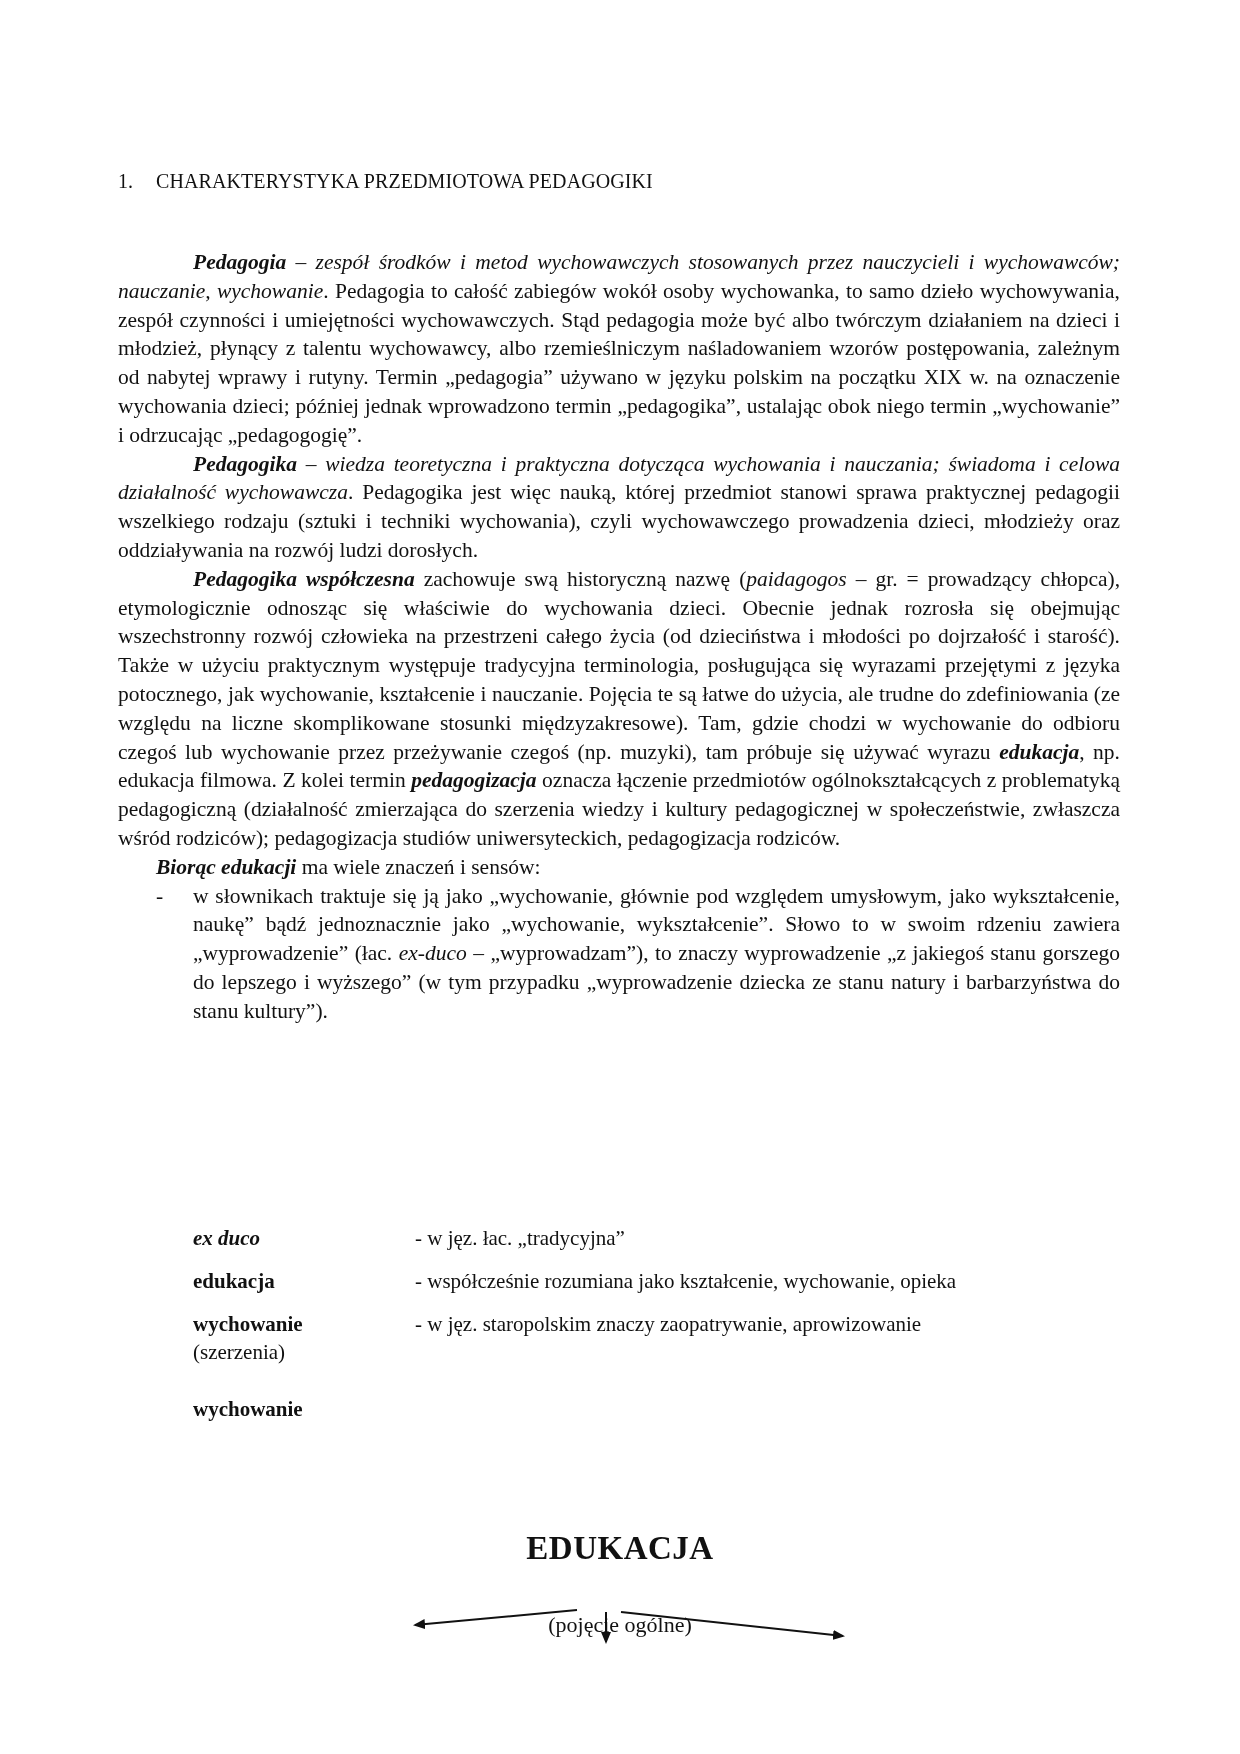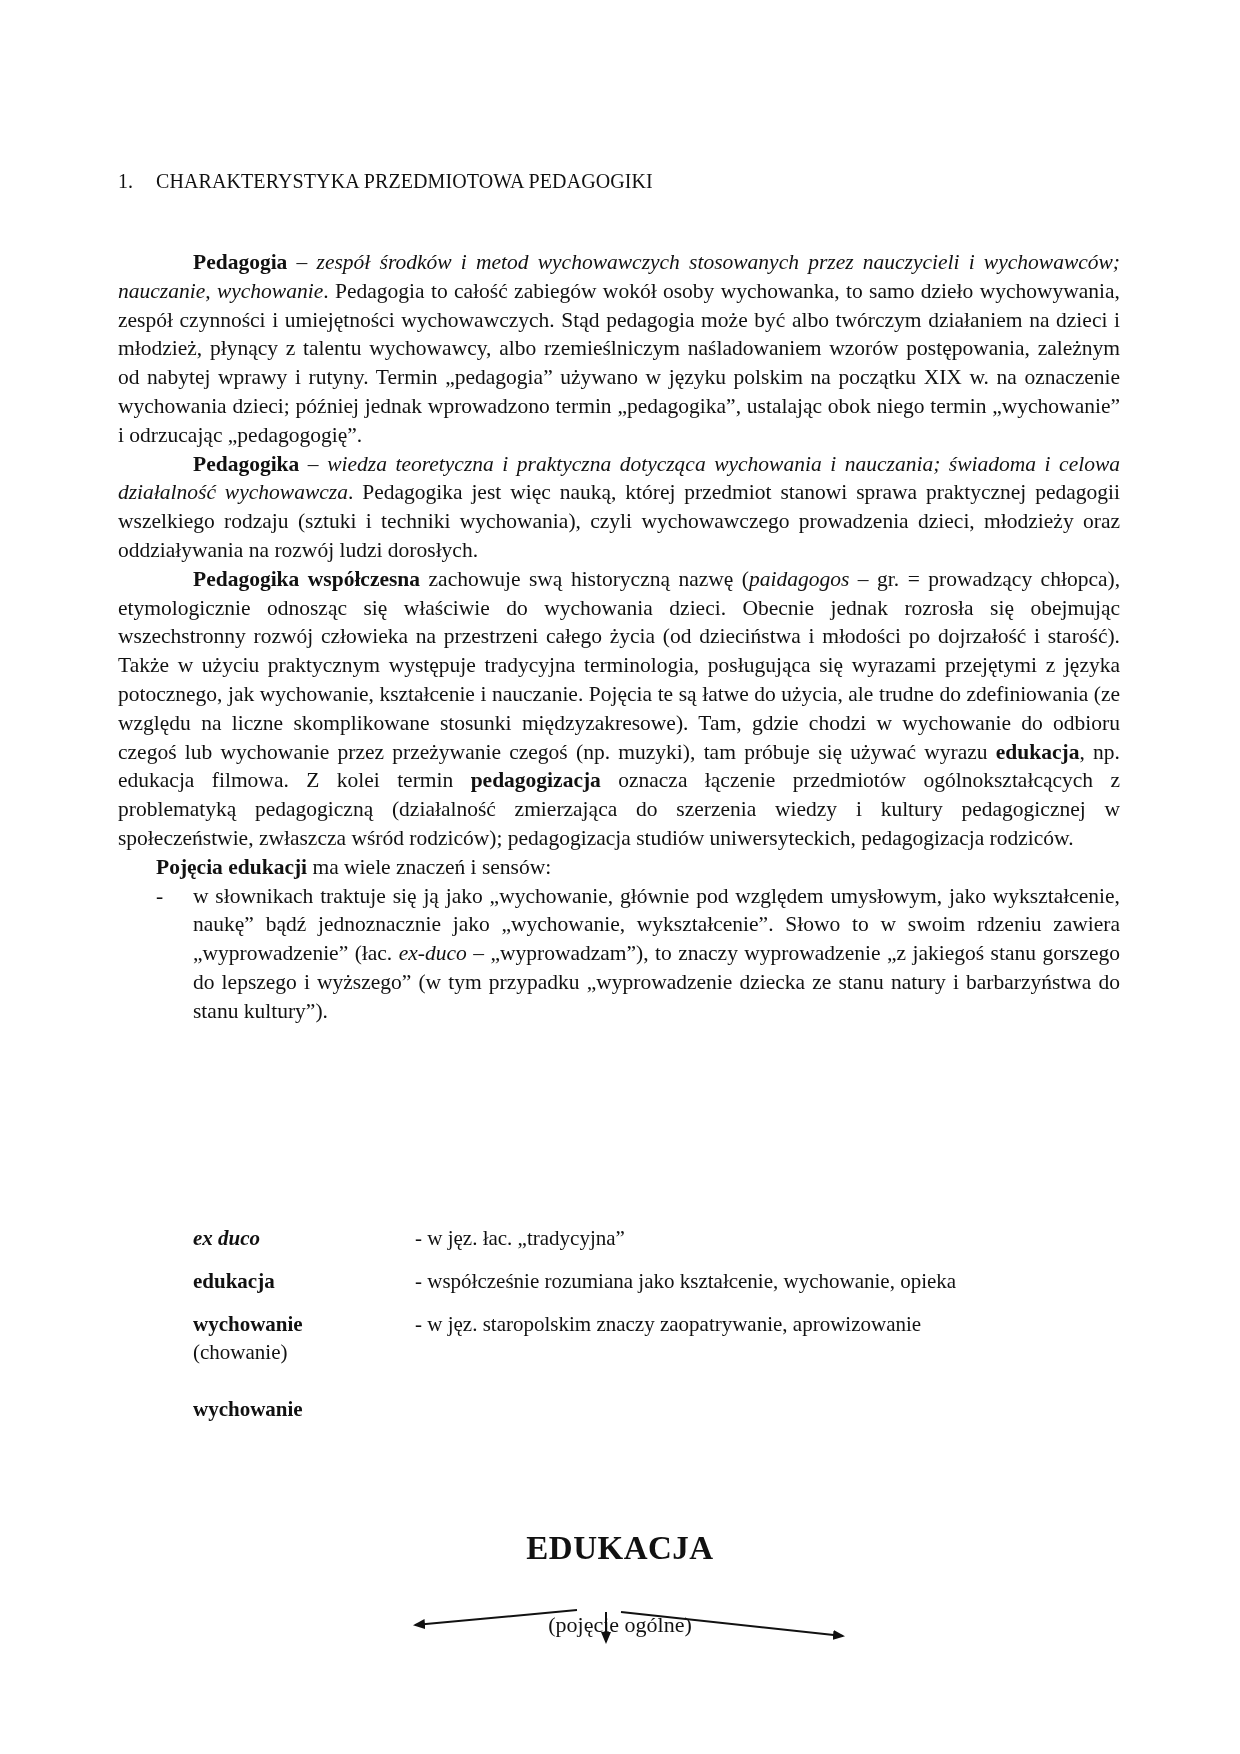--- a/index.html
+++ b/index.html
@@ -6,21 +6,21 @@
   body { width: 1240px; height: 1754px; position: relative; overflow: hidden;
          font-family: "Liberation Serif", "DejaVu Serif", serif; color: #111111; }
   .page { position: absolute; left: 118px; top: 0; width: 1002px; }
   .heading { position: absolute; top: 170px; left: 0; font-size: 20px; font-weight: normal; letter-spacing: 0.1px; white-space: nowrap; }
   .heading .num { display: inline-block; width: 38px; }
   .body { position: absolute; top: 248px; left: 0; width: 1002px; font-size: 21.5px; line-height: 28.8px; text-align: justify; }
   .body p { margin: 0; }
   .indent { text-indent: 75px; }
   .indent-sm { text-indent: 38px; }
   .indent-xs { text-indent: 44px; }
-  b { font-weight: bold; }
+  b { font-weight: bold; font-style: italic; }
   i { font-style: italic; }
   .bullet { display: flex; }
   .bullet .dash { width: 75px; flex: 0 0 75px; padding-left: 38px; box-sizing: border-box; }
   .bullet .btext { flex: 1; text-align: justify; }
   .terms { position: absolute; top: 1224px; left: 75px; width: 900px; font-size: 21px; line-height: 28.8px; }
   .term-row { display: flex; margin-bottom: 14px; }
   .term-row .t { width: 222px; flex: 0 0 222px; font-weight: bold; }
   .term-row .d { flex: 1; }
   .term-row.tall { margin-bottom: 28px; }
   .diagram { position: absolute; top: 1530px; left: 0; width: 1240px; }
@@ -37,40 +37,40 @@
     <span class="num">1.</span><span>CHARAKTERYSTYKA PRZEDMIOTOWA PEDAGOGIKI</span>
   </div>
 
   <div class="body">
     <p class="indent"><b>Pedagogia</b><span> – </span><i>zespół środków i metod wychowawczych stosowanych przez nauczycieli i wychowawców; nauczanie, wychowanie</i><span>. Pedagogia to całość zabiegów wokół osoby wychowanka, to samo dzieło wychowywania, zespół czynności i umiejętności wychowawczych. Stąd pedagogia może być albo twórczym działaniem na dzieci i młodzież, płynący z talentu wychowawcy, albo rzemieślniczym naśladowaniem wzorów postępowania, zależnym od nabytej wprawy i rutyny. Termin „pedagogia” używano w języku polskim na początku XIX w. na oznaczenie wychowania dzieci; później jednak wprowadzono termin „pedagogika”, ustalając obok niego termin „wychowanie” i odrzucając „pedagogogię”.</span></p>
 
     <p class="indent"><b>Pedagogika</b><span> – </span><i>wiedza teoretyczna i praktyczna dotycząca wychowania i nauczania; świadoma i celowa działalność wychowawcza</i><span>. Pedagogika jest więc nauką, której przedmiot stanowi sprawa praktycznej pedagogii wszelkiego rodzaju (sztuki i techniki wychowania), czyli wychowawczego prowadzenia dzieci, młodzieży oraz oddziaływania na rozwój ludzi dorosłych.</span></p>
 
     <p class="indent"><b>Pedagogika współczesna</b><span> zachowuje swą historyczną nazwę (</span><i>paidagogos</i><span> – gr. = prowadzący chłopca), etymologicznie odnosząc się właściwie do wychowania dzieci. Obecnie jednak rozrosła się obejmując wszechstronny rozwój człowieka na przestrzeni całego życia (od dzieciństwa i młodości po dojrzałość i starość). Także w użyciu praktycznym występuje tradycyjna terminologia, posługująca się wyrazami przejętymi z języka potocznego, jak wychowanie, kształcenie i nauczanie. Pojęcia te są łatwe do użycia, ale trudne do zdefiniowania (ze względu na liczne skomplikowane stosunki międzyzakresowe). Tam, gdzie chodzi w wychowanie do odbioru czegoś lub wychowanie przez przeżywanie czegoś (np. muzyki), tam próbuje się używać  wyrazu </span><b>edukacja</b><span>, np. edukacja filmowa. Z kolei termin </span><b>pedagogizacja</b><span> oznacza łączenie przedmiotów ogólnokształcących z problematyką pedagogiczną (działalność zmierzająca do szerzenia wiedzy i kultury pedagogicznej w społeczeństwie, zwłaszcza wśród rodziców); pedagogizacja studiów uniwersyteckich, pedagogizacja rodziców.</span></p>
 
-    <p class="indent-sm"><b>Pojęcia edukacji</b><span> ma wiele znaczeń i sensów:</span></p>
+    <p class="indent-sm"><b>Biorąc edukacji</b><span> ma wiele znaczeń i sensów:</span></p>
 
     <div class="bullet">
       <span class="dash">-</span>
       <span class="btext"><span>w słownikach traktuje się ją jako „wychowanie, głównie pod względem umysłowym, jako wykształcenie, naukę” bądź jednoznacznie jako „wychowanie, wykształcenie”. Słowo to w swoim rdzeniu zawiera „wyprowadzenie” (łac. </span><i>ex-duco</i><span> – „wyprowadzam”), to znaczy wyprowadzenie „z jakiegoś stanu gorszego do lepszego i wyższego” (w tym przypadku „wyprowadzenie dziecka ze stanu natury i barbarzyństwa do stanu kultury”).</span></span>
     </div>
 
   </div>
 
   <div class="terms">
     <div class="term-row">
       <span class="t"><i>ex duco</i></span>
       <span class="d">- w jęz. łac. „tradycyjna”</span>
     </div>
     <div class="term-row">
       <span class="t">edukacja</span>
       <span class="d">- współcześnie rozumiana jako kształcenie, wychowanie, opieka</span>
     </div>
     <div class="term-row tall">
-      <span class="t"><span>wychowanie</span><br><span style="font-weight:normal">(chowanie)</span></span>
+      <span class="t"><span>wychowanie</span><br><span style="font-weight:normal">(szerzenia)</span></span>
       <span class="d">- w jęz. staropolskim znaczy zaopatrywanie, aprowizowanie</span>
     </div>
     <div class="term-row">
       <span class="t">wychowanie</span>
     </div>
   </div>
 </div>
 
 <div class="diagram">
   <div class="dtitle">EDUKACJA</div>

